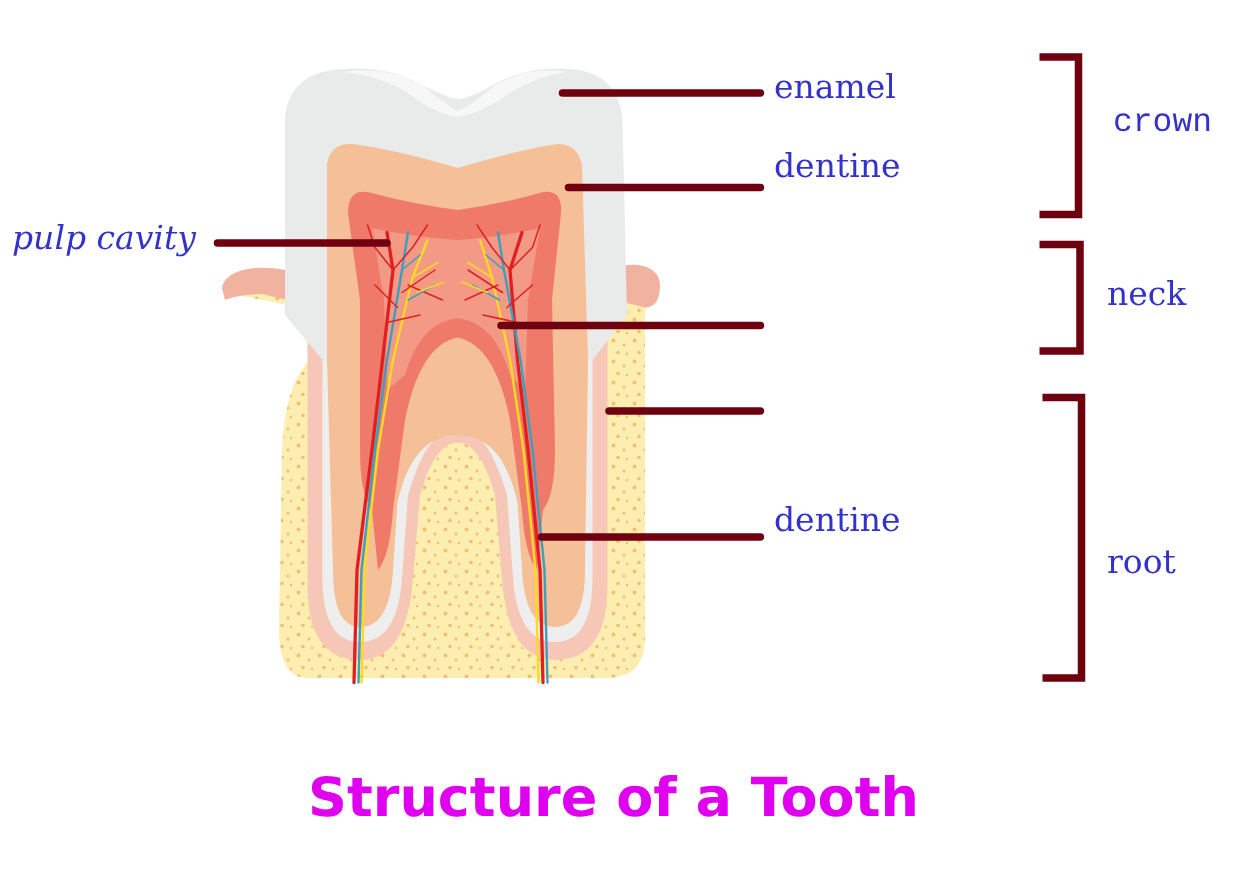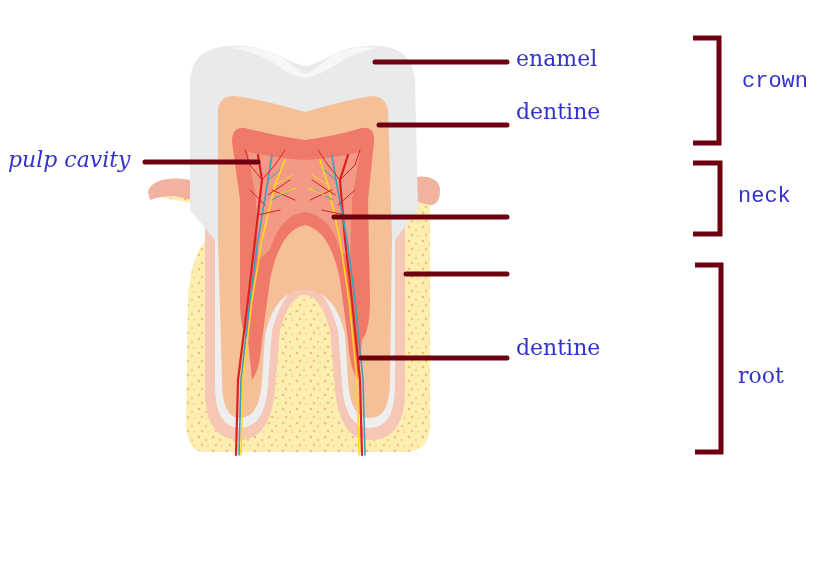--- a/index.html
+++ b/index.html
@@ -94,16 +94,17 @@
       <polyline points="695,265 721,265 721,452 695,452"></polyline>
     </g>
   </svg>
 
   <span class="label" style="left:516px;top:48px;">enamel</span>
   <span class="label" style="left:516px;top:101px;">dentine</span>
   <span class="label" style="left:8px;top:149px;font-style:italic;">pulp cavity</span>
   <span class="label" style="left:516px;top:337px;">dentine</span>
 
   <span class="label" style="left:742px;top:71px;font-family:Liberation Mono, monospace;">crown</span>
-  <span class="label" style="left:738px;top:186px;font-family:Liberation Mono, monospace;">neck</span>
+  <span class="label" style="left:738px;top:186px;">neck</span>
   <span class="label" style="left:738px;top:340px;margin-top:25px;">root</span>
 
+  <div class="title">Structure of a Tooth</div>
 </div>
 
 </body></html>

